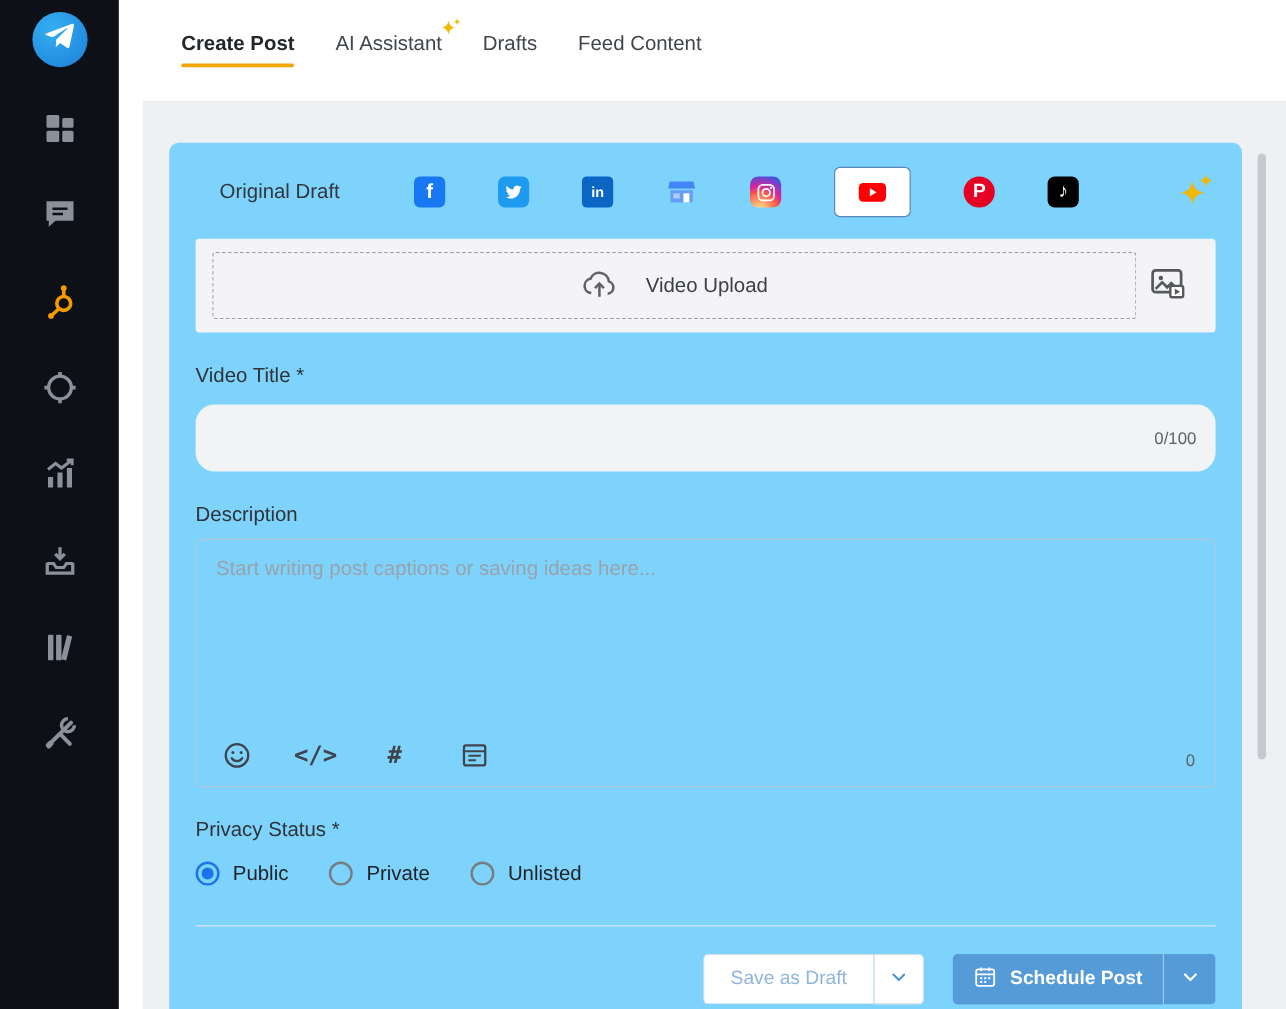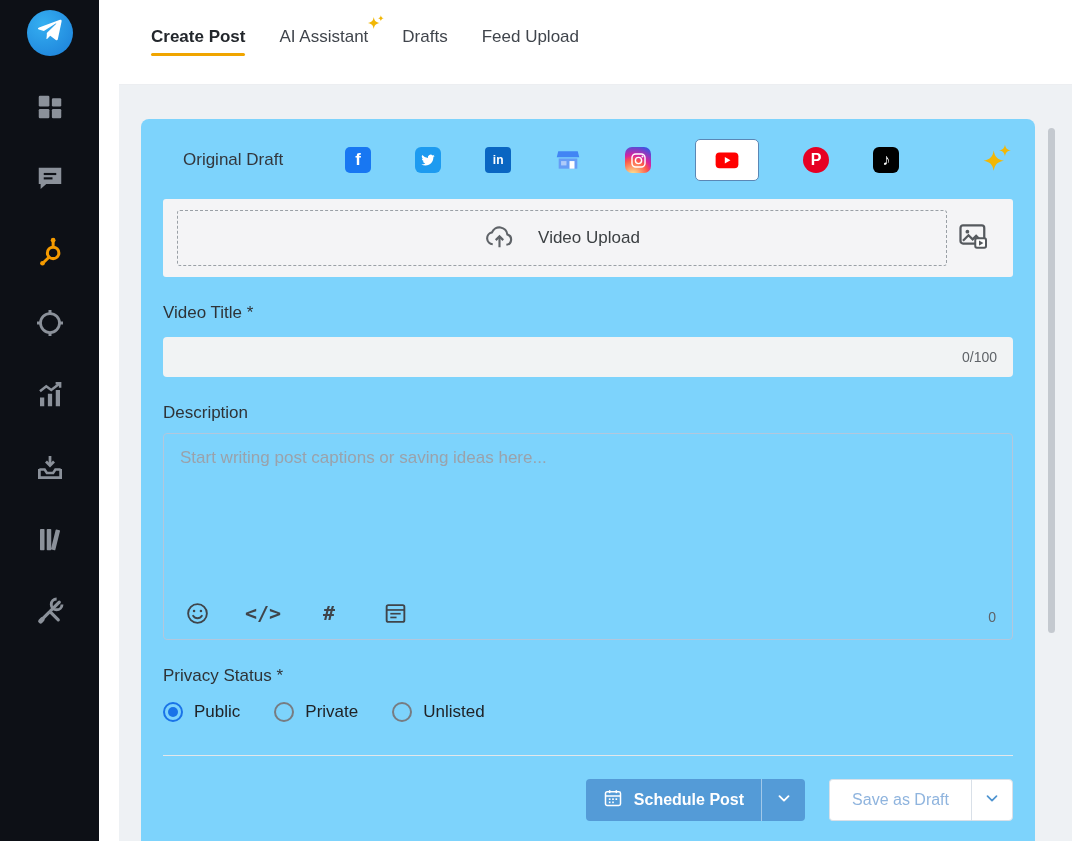--- a/index.html
+++ b/index.html
@@ -50,21 +50,21 @@
   .upload-strip { margin-top:18px; background:#f4f4f6; border-radius:3px; height:78px; display:flex; align-items:center; padding:11px 14px; }
   .dropzone { flex:1; height:56px; border:1px dashed #9aa0a6; border-radius:3px; display:flex; align-items:center; justify-content:center; gap:24px; cursor:pointer; color:#5f6368; }
   .dropzone svg { width:30px; height:30px; }
   .dropzone-label { font-size:17px; color:#3c4043; }
   .media-lib { width:52px; display:flex; justify-content:center; color:#55595e; cursor:pointer; }
   .media-lib svg { width:30px; height:30px; }
 
   .field-label { margin-top:26px; font-size:17px; color:#2f3337; }
   .field-label .req { color:#2f3337; }
 
-  .title-input-wrap { margin-top:14px; background:#f1f3f4; border-radius:4px; height:40px; display:flex; align-items:center; padding:0 16px; }
+  .title-input-wrap { margin-top:14px; background:#f1f3f4; border-radius:16px; height:56px; display:flex; align-items:center; padding:0 16px; }
   .title-input-wrap input { flex:1; border:none; outline:none; background:transparent; font-size:17px; font-family:"Liberation Sans", sans-serif; color:#202327; }
   .counter { font-size:14px; color:#5f6368; flex:none; }
 
   .desc-box { margin-top:10px; border:1px solid #b3c7dc; border-radius:4px; height:207px; position:relative; }
   .desc-box textarea { width:100%; height:118px; border:none; outline:none; resize:none; background:transparent; padding:14px 16px; font-size:17px; font-family:"Liberation Sans", sans-serif; color:#202327; }
   .desc-box textarea::placeholder { color:#9aa2ab; }
   .desc-toolbar { position:absolute; left:20px; bottom:13px; display:flex; align-items:center; gap:40px; color:#3f444a; }
   .desc-toolbar .t-ic { cursor:pointer; display:flex; align-items:center; justify-content:center; width:26px; height:26px; }
   .desc-toolbar svg { width:25px; height:25px; }
   .glyph-ic { font-size:20px; font-weight:bold; font-family:"DejaVu Sans Mono", monospace; }
@@ -170,21 +170,21 @@
   <header class="tabbar">
     <div class="tab active"><span>Create Post</span></div>
     <div class="tab">
       <span>AI Assistant</span>
       <span class="tab-sparkle"><svg viewBox="0 0 24 24" fill="#f2b705">
             <path d="M9 4 C9.8 9 12 11.2 17 12 C12 12.8 9.8 15 9 20 C8.2 15 6 12.8 1 12 C6 11.2 8.2 9 9 4 Z"></path>
             <path d="M18.5 1.5 C18.9 4 20 5.1 22.5 5.5 C20 5.9 18.9 7 18.5 9.5 C18.1 7 17 5.9 14.5 5.5 C17 5.1 18.1 4 18.5 1.5 Z"></path>
           </svg></span>
     </div>
     <div class="tab"><span>Drafts</span></div>
-    <div class="tab"><span>Feed Upload</span></div>
+    <div class="tab"><span>Feed Content</span></div>
   </header>
 
   <section class="content">
     <div class="card">
 
       <div class="platform-row">
         <span class="draft-label">Original Draft</span>
         <div class="platforms">
           <div class="psq fb">
               <span>f</span>
@@ -301,20 +301,30 @@
           <span class="radio"></span>
           <span class="radio-label">Private</span>
         </div>
         <div class="radio-opt">
           <span class="radio"></span>
           <span class="radio-label">Unlisted</span>
         </div>
       </div>
 
       <div class="card-footer">
+        <div class="split">
+          <div class="btn-draft-main">
+              <span>Save as Draft</span>
+            </div>
+          <div class="btn-draft-caret">
+              <span><svg viewBox="0 0 24 24">
+                  <path d="M6 9.5l6 6 6-6" fill="none" stroke="currentColor" stroke-width="2.3" stroke-linecap="round" stroke-linejoin="round"></path>
+                </svg></span>
+            </div>
+        </div>
         <div class="split">
           <div class="btn-sched-main">
             <span><svg viewBox="0 0 24 24">
                   <rect x="3" y="4.5" width="18" height="16.5" rx="2" fill="none" stroke="#fff" stroke-width="1.8"></rect>
                   <line x1="3" y1="9.6" x2="21" y2="9.6" stroke="#fff" stroke-width="1.8"></line>
                   <line x1="8" y1="2.6" x2="8" y2="6.2" stroke="#fff" stroke-width="1.8"></line>
                   <line x1="16" y1="2.6" x2="16" y2="6.2" stroke="#fff" stroke-width="1.8"></line>
                   <rect x="7" y="12.4" width="2" height="2" fill="#fff"></rect>
                   <rect x="11" y="12.4" width="2" height="2" fill="#fff"></rect>
                   <rect x="15" y="12.4" width="2" height="2" fill="#fff"></rect>
@@ -322,28 +332,18 @@
                   <rect x="11" y="16.2" width="2" height="2" fill="#fff"></rect>
                 </svg></span>
             <span>Schedule Post</span>
           </div>
           <div class="btn-sched-caret">
               <span><svg viewBox="0 0 24 24">
                   <path d="M6 9.5l6 6 6-6" fill="none" stroke="currentColor" stroke-width="2.5" stroke-linecap="round" stroke-linejoin="round"></path>
                 </svg></span>
             </div>
         </div>
-        <div class="split">
-          <div class="btn-draft-main">
-              <span>Save as Draft</span>
-            </div>
-          <div class="btn-draft-caret">
-              <span><svg viewBox="0 0 24 24">
-                  <path d="M6 9.5l6 6 6-6" fill="none" stroke="currentColor" stroke-width="2.3" stroke-linecap="round" stroke-linejoin="round"></path>
-                </svg></span>
-            </div>
-        </div>
       </div>
 
     </div>
     <div class="scroll-thumb"></div>
   </section>
 </main>
 
 </body></html>

